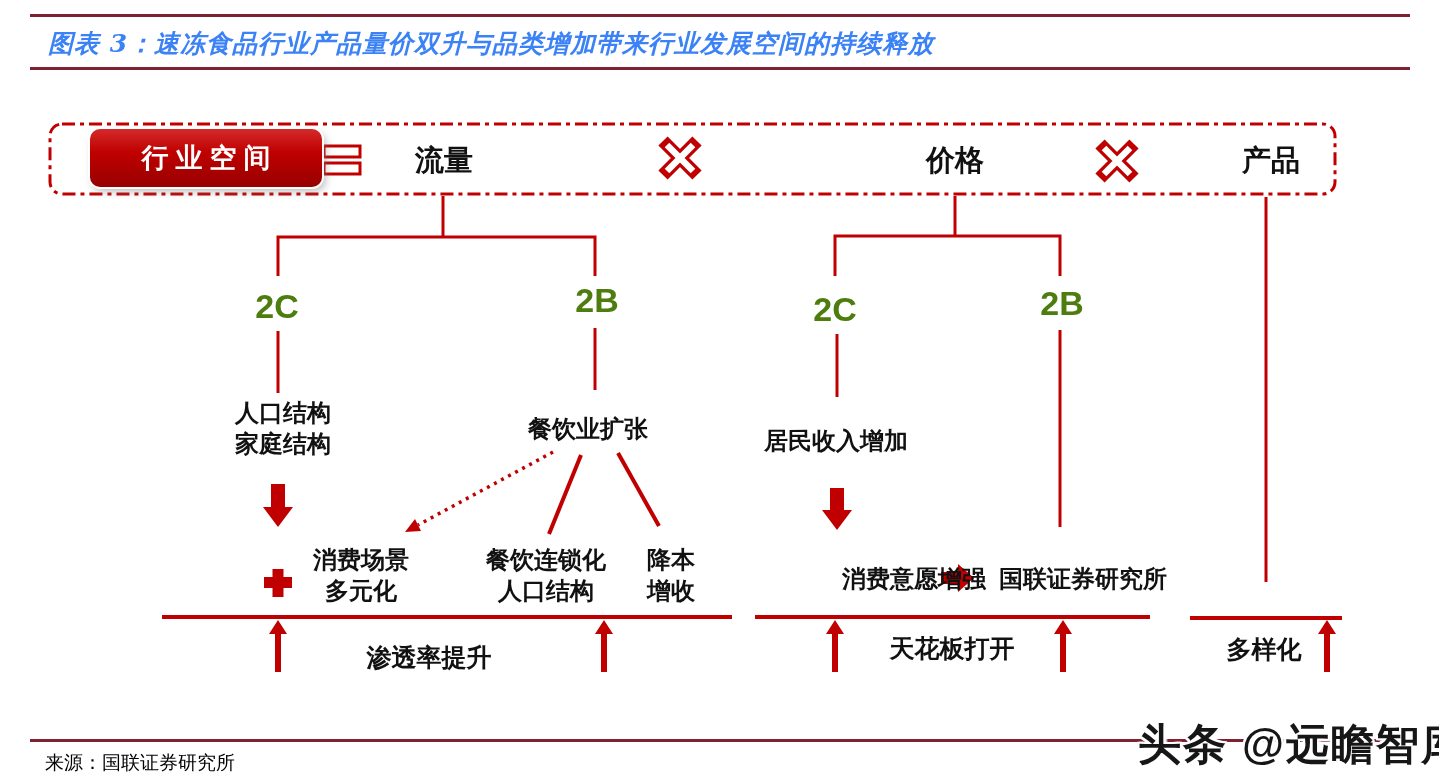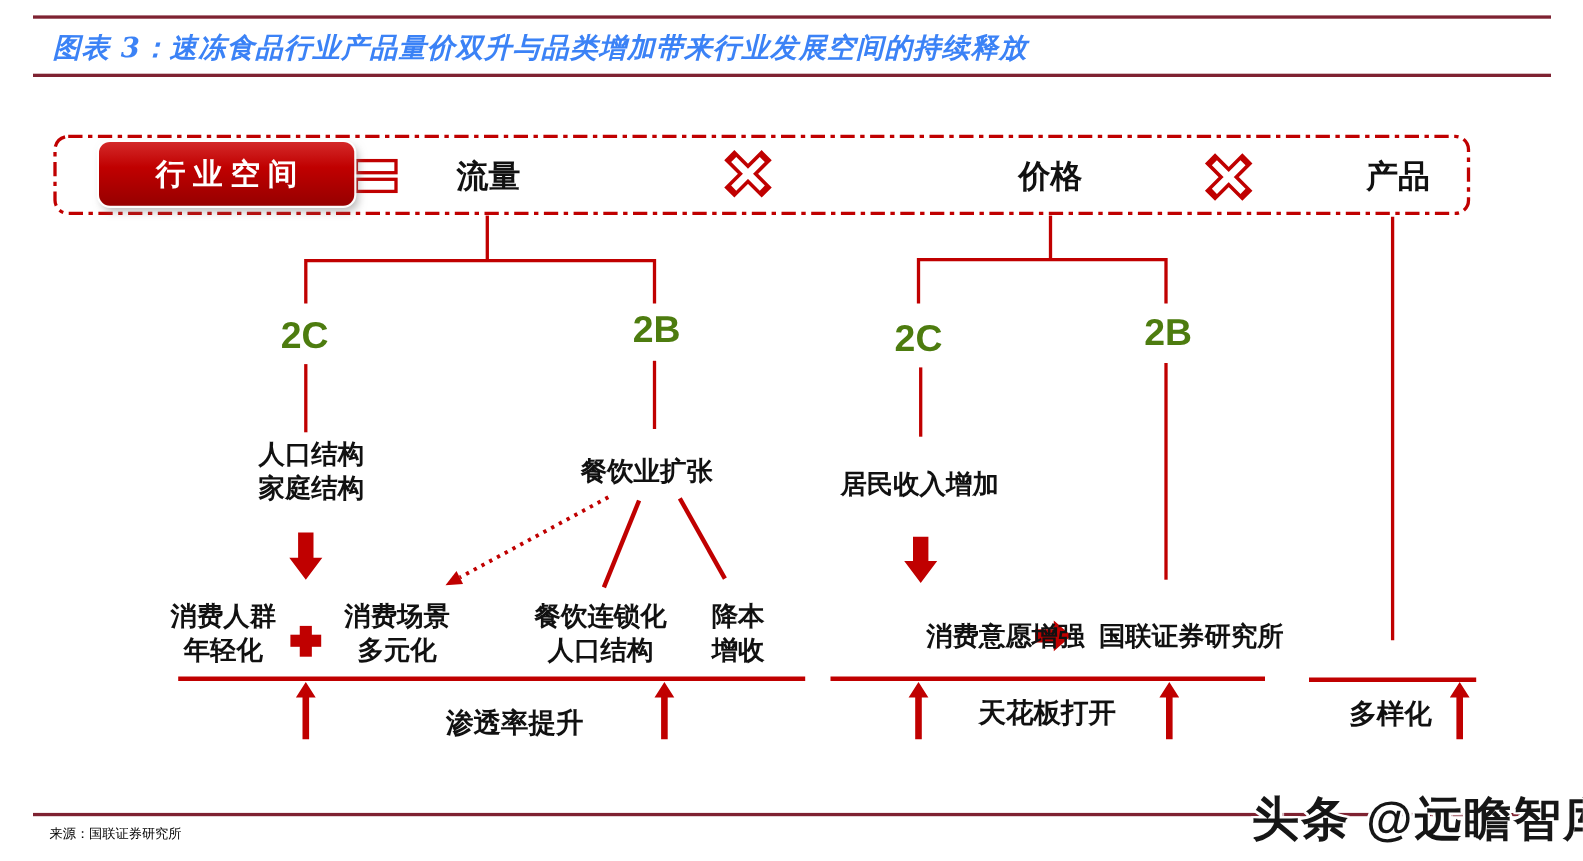--- a/index.html
+++ b/index.html
@@ -25,21 +25,21 @@
   .resline{font-size:25px;font-weight:600;}
   .btn{
     position:absolute;left:90px;top:129px;width:232px;height:58px;border-radius:10px;
     background:linear-gradient(180deg,#d42a2a 0%,#c00000 40%,#960000 100%);
     box-shadow:0 0 0 2px rgba(255,255,255,.95), 3px 4px 8px rgba(120,120,120,.55);
     display:flex;align-items:center;justify-content:center;
   }
   .btn span{color:#fff;font-size:27px;font-weight:bold;letter-spacing:7px;text-indent:7px;}
   svg.overlay{position:absolute;left:0;top:0;z-index:1;}
   .txt{z-index:2;}
-  .src{font-size:12px;color:#000;white-space:nowrap;}
+  .src{font-size:19px;color:#000;white-space:nowrap;}
   .wm{
     z-index:3;font-family:"Liberation Sans",sans-serif;font-size:43px;font-weight:bold;
     color:#161616;letter-spacing:2px;white-space:nowrap;
     text-shadow:-2px 0 #fff,2px 0 #fff,0 -2px #fff,0 2px #fff,
                 -2px -2px #fff,2px 2px #fff,-2px 2px #fff,2px -2px #fff,
                  4px 3px 0 rgba(255,255,255,.7);
   }
 </style>
 </head>
 <body>
@@ -115,37 +115,33 @@
   <div class="abs txt ctr term" style="left:1271px;top:161px;">产品</div>
 
   <div class="abs txt ctr cb" style="left:277px;top:306px;">2C</div>
   <div class="abs txt ctr cb" style="left:597px;top:300px;">2B</div>
   <div class="abs txt ctr node" style="left:283px;top:428px;text-align:right;">
     <div>人口结构</div>
     <div>家庭结构</div>
   </div>
   <div class="abs txt ctr node" style="left:588px;top:428px;">餐饮业扩张</div>
 
-  <div class="abs txt ctr node" style="left:203px;top:575px;">
-    <div>消费人群</div>
-    <div>年轻化</div>
-  </div>
   <div class="abs txt ctr node" style="left:361px;top:575px;">
     <div>消费场景</div>
     <div>多元化</div>
   </div>
   <div class="abs txt ctr node" style="left:546px;top:575px;">
     <div>餐饮连锁化</div>
     <div>人口结构</div>
   </div>
   <div class="abs txt ctr node" style="left:671px;top:575px;">
     <div>降本</div>
     <div>增收</div>
   </div>
-  <div class="abs txt ctr resline" style="left:468px;top:657px;">渗透率提升</div>
+  <div class="abs txt ctr resline" style="left:429px;top:657px;">渗透率提升</div>
 
   <div class="abs txt ctr cb" style="left:835px;top:309px;">2C</div>
   <div class="abs txt ctr cb" style="left:1062px;top:303px;">2B</div>
   <div class="abs txt ctr node" style="left:836px;top:440px;">居民收入增加</div>
   <div class="abs txt ctr node" style="left:873px;top:578px;margin-left:41px;">消费意愿增强</div>
   <div class="abs txt ctr node" style="left:1083px;top:578px;">国联证券研究所</div>
   <div class="abs txt ctr resline" style="left:952px;top:648px;">天花板打开</div>
 
   <div class="abs txt ctr resline" style="left:1264px;top:649px;">多样化</div>
 

